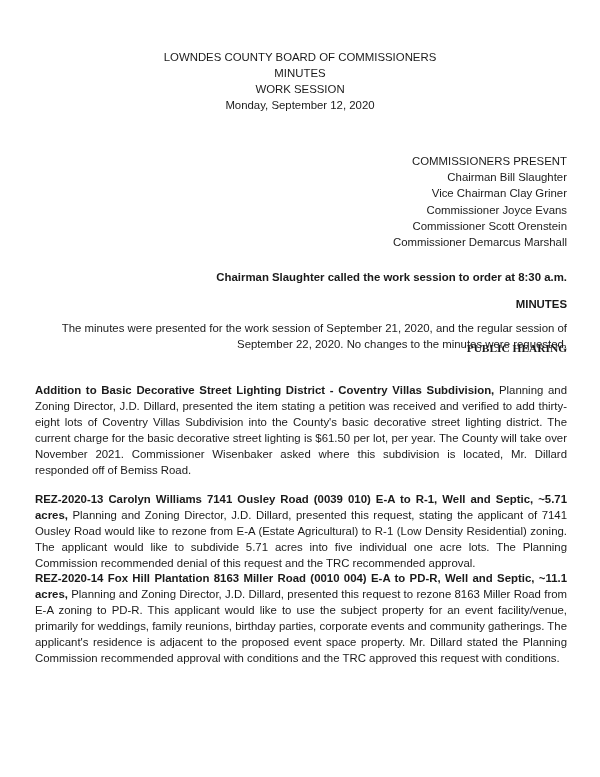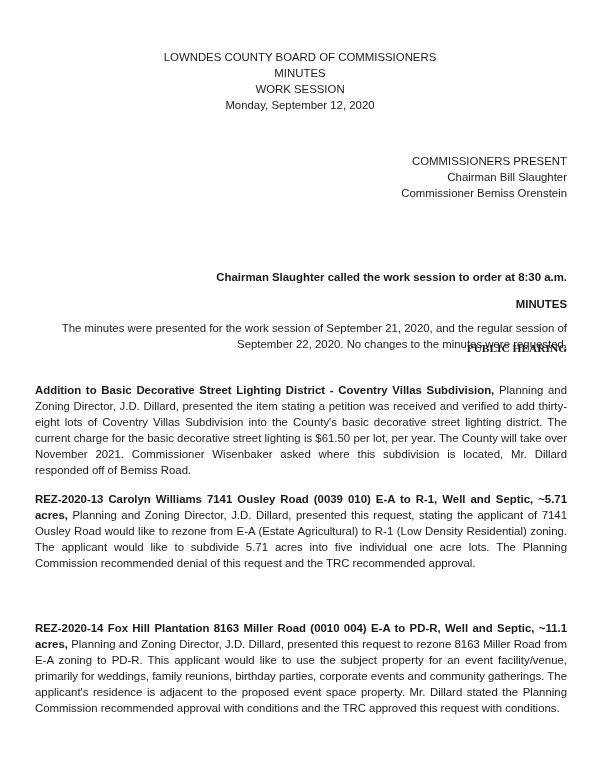--- a/index.html
+++ b/index.html
@@ -52,39 +52,42 @@
     }
     .justify {
       text-align: justify;
       text-align-last: left;
     }
     #sec-minutes-h { top: 296px; }
     #sec-minutes-p { top: 320px; }
     #sec-ph-h { top: 340px; font-family: Liberation Serif, serif; }
     #item1 { top: 382px; }
     #item2 { top: 491px; }
-    #item3 { top: 620px; }
+    #item3 { top: 570px; }
     b { font-weight: bold; }
   </style>
 </head>
 <body>
 
 <div class="page">
 
   <div class="header">
     <div>LOWNDES COUNTY BOARD OF COMMISSIONERS</div>
     <div>MINUTES</div>
     <div>WORK SESSION</div>
     <div>Monday, September 12, 2020</div>
   </div>
 
   <div class="block present">
     <div>COMMISSIONERS PRESENT</div>
     <div>Chairman Bill Slaughter</div>
-    <div>Commissioner Bemiss Orenstein</div>
+    <div>Vice Chairman Clay Griner</div>
+    <div>Commissioner Joyce Evans</div>
+    <div>Commissioner Scott Orenstein</div>
+    <div>Commissioner Demarcus Marshall</div>
   </div>
 
   <div class="block call">Chairman Slaughter called the work session to order at 8:30 a.m.</div>
 
   <div class="block h" id="sec-minutes-h">MINUTES</div>
   <div class="block" id="sec-minutes-p">The minutes were presented for the work session of September 21, 2020, and the regular session of September 22, 2020.  No changes to the minutes were requested.</div>
 
   <div class="block h" id="sec-ph-h">PUBLIC HEARING</div>
 
   <div class="block justify" id="item1">

